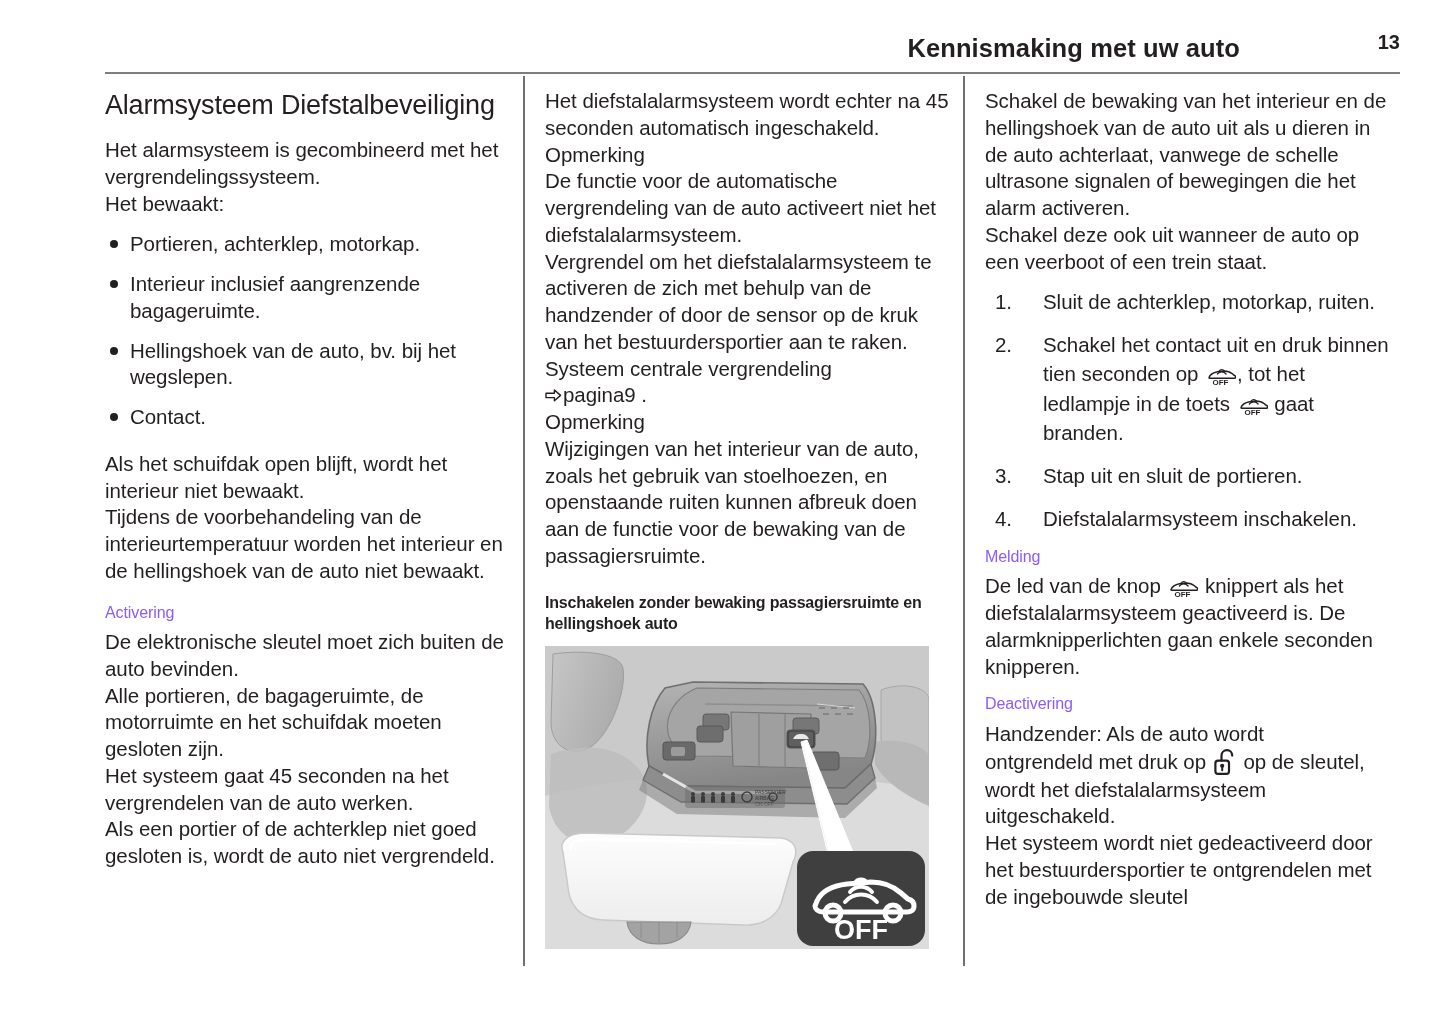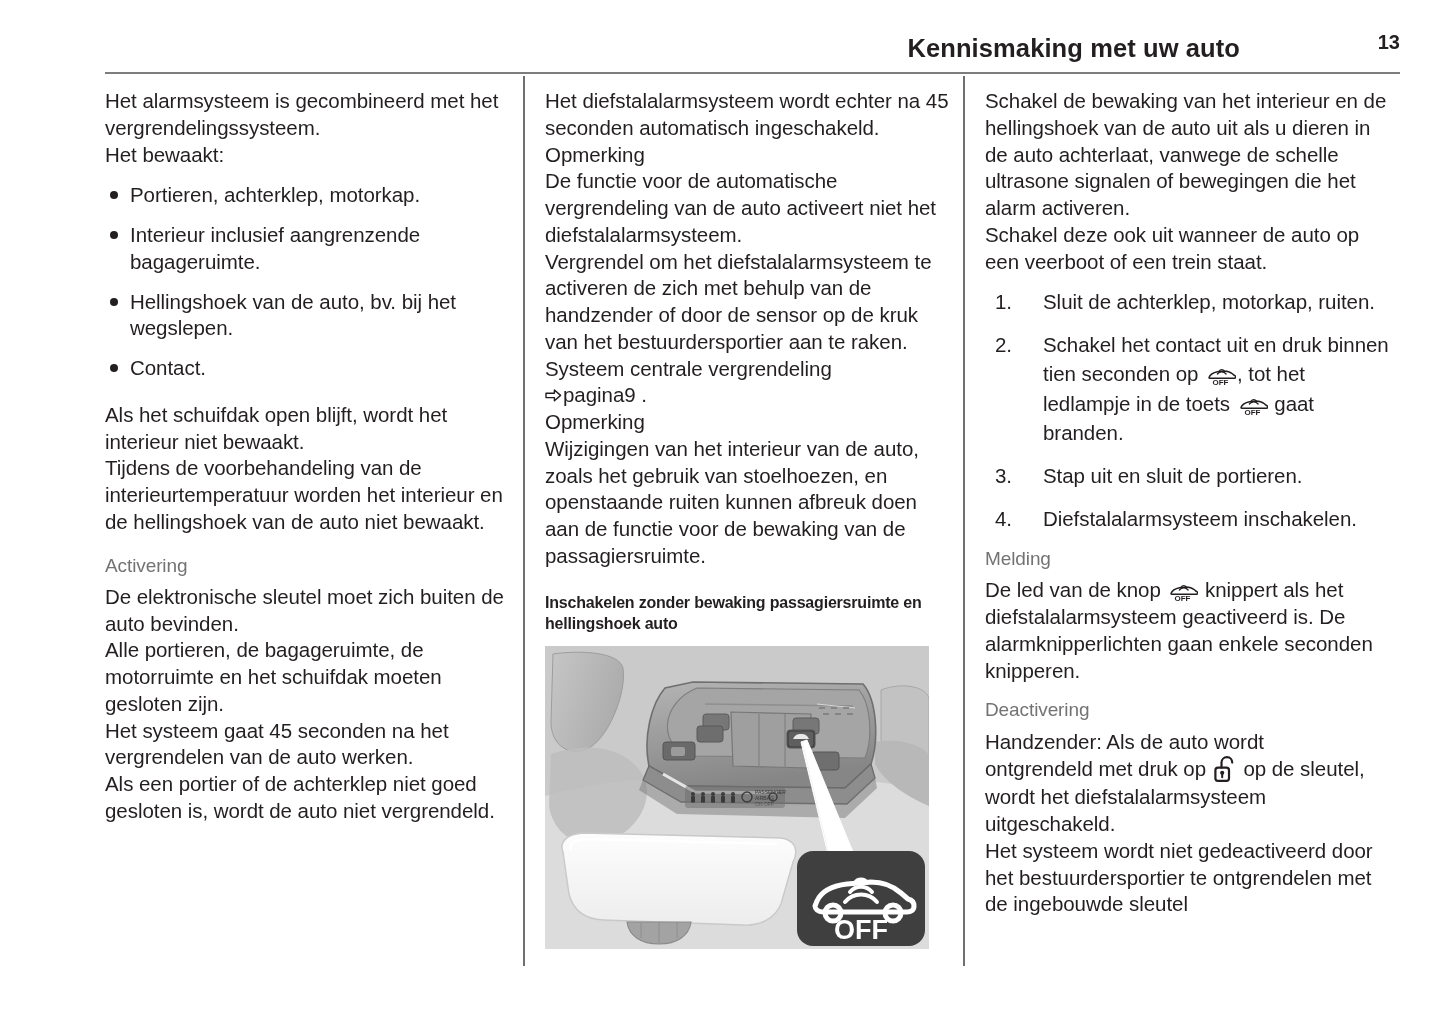--- a/index.html
+++ b/index.html
@@ -83,25 +83,25 @@
   h1.sec-title {
     margin: 0 0 14px 0;
     font-size: 27px;
     font-weight: normal;
     line-height: 1.30;
     letter-spacing: -0.2px;
     color: #231f20;
   }
   h2.sub-title {
     margin: 18px 0 6px 0;
-    font-size: 19px;
+    font-size: 16px;
     font-weight: normal;
     line-height: 1.28;
     letter-spacing: -0.1px;
-    color: #737373;
+    color: #8b5cf6;
   }
   h2.sub-title.tight { margin-top: 14px; }
 
   h2.sub-title-bold {
     margin: 22px 0 8px 0;
     font-size: 16px;
     font-weight: bold;
     line-height: 1.32;
     letter-spacing: -0.2px;
     color: #231f20;
@@ -210,20 +210,21 @@
   <div class="hdr-rule"></div>
 </div>
 
 <div class="columns">
 
   <div class="vrule vrule-1"></div>
   <div class="vrule vrule-2"></div>
 
   <div class="col col-1">
 
+    <h1 class="sec-title">Alarmsysteem Diefstalbeveiliging</h1>
 
     <p class="body">Het alarmsysteem is gecombineerd met het vergrendelingssysteem.</p>
     <p class="body">Het bewaakt:</p>
 
     <ul class="bullets">
       <li>Portieren, achterklep, motorkap.</li>
       <li>Interieur inclusief aangrenzende bagageruimte.</li>
       <li>Hellingshoek van de auto, bv. bij het wegslepen.</li>
       <li>Contact.</li>
     </ul>

